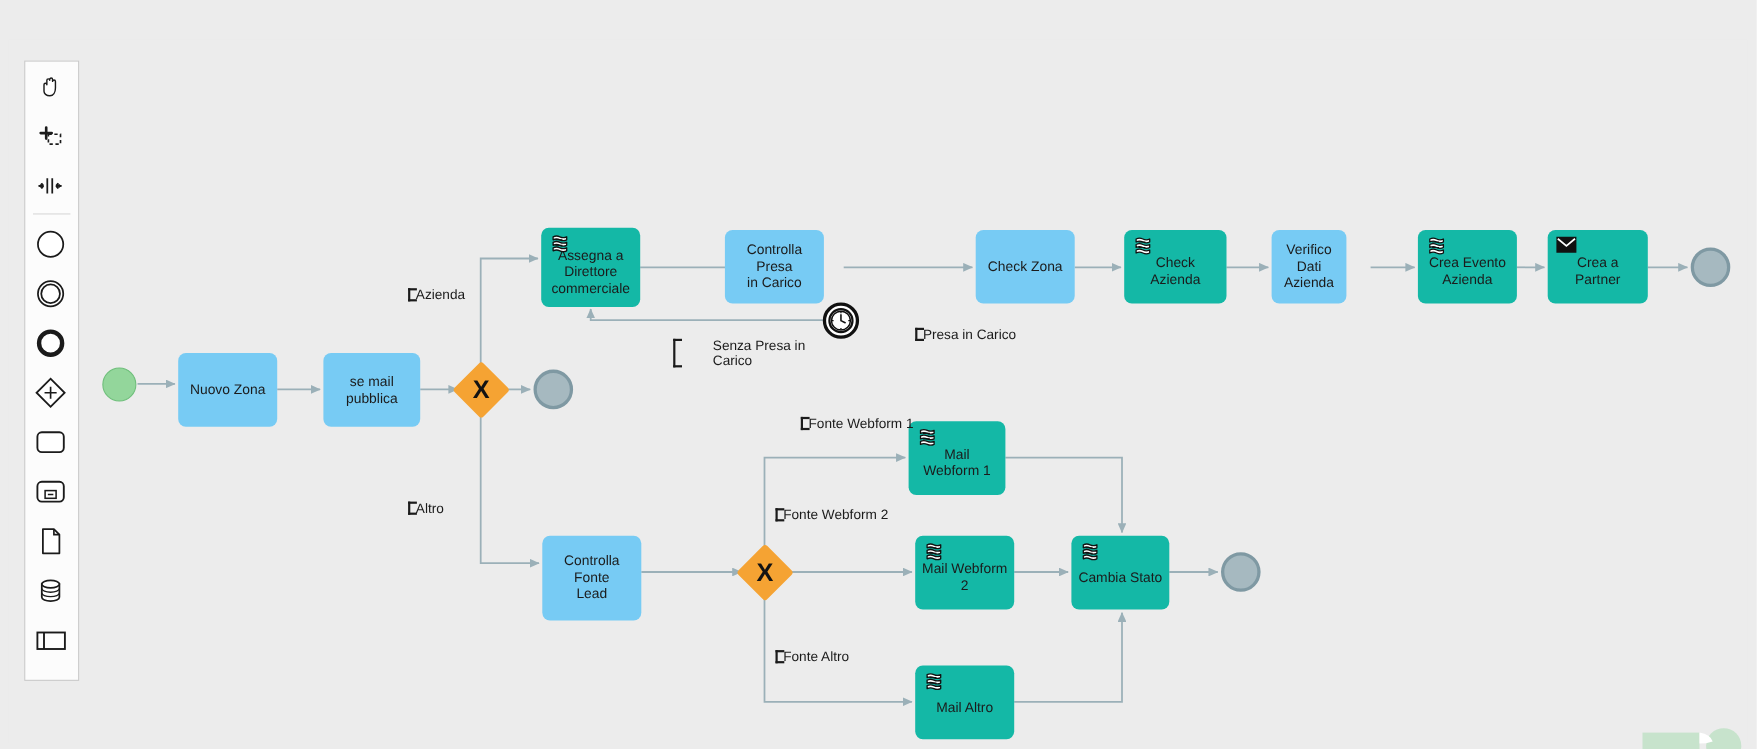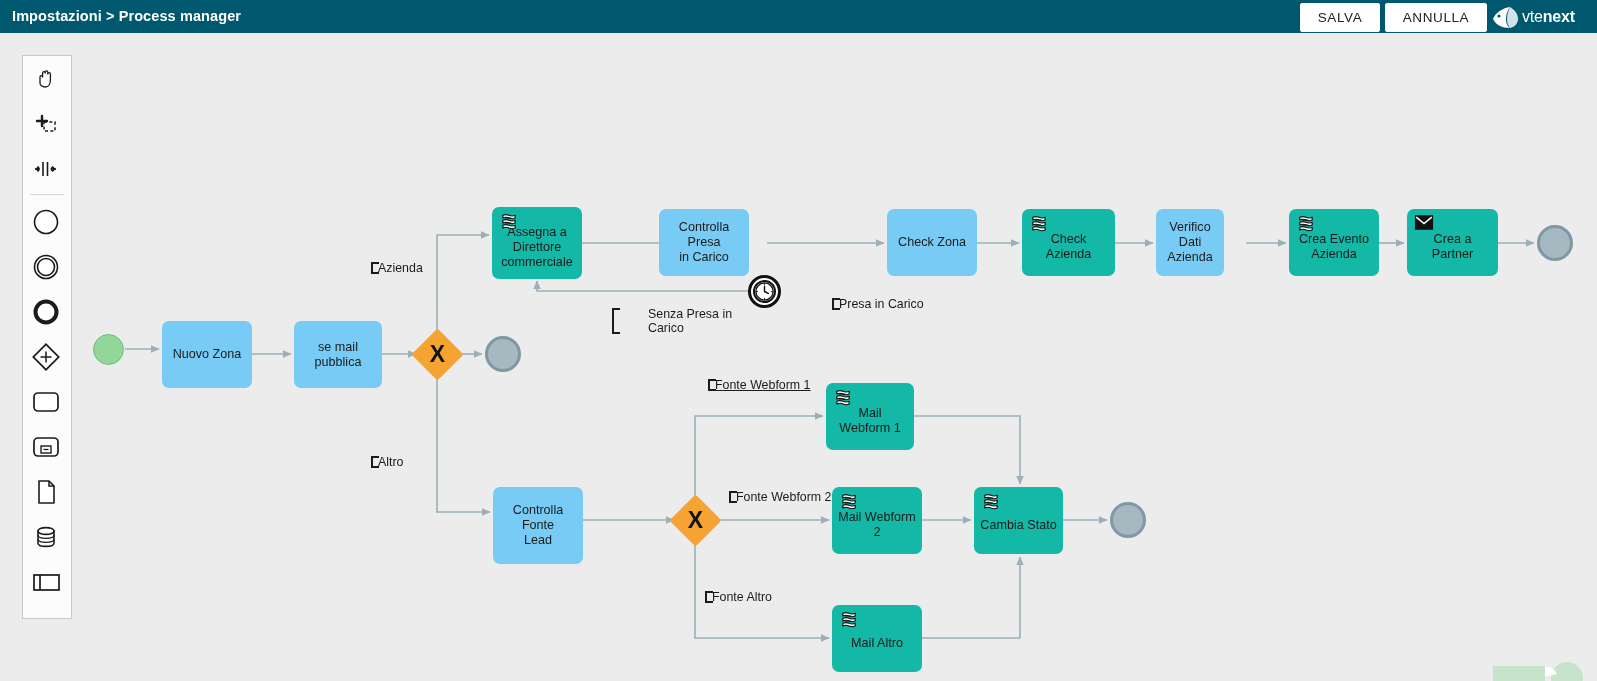--- a/index.html
+++ b/index.html
@@ -52,33 +52,20 @@
   .flowlabel{position:absolute;font-size:12.4px;color:#1b1b1b;white-space:pre-line;line-height:14px;padding-left:7px;cursor:default;}
   .flowlabel:before{content:"";position:absolute;left:0;top:1px;bottom:1px;width:6px;border:2px solid #1b1b1b;border-right:none;}
 
   #corner-blob{position:absolute;left:1493px;top:644px;width:104px;height:37px;}
 </style>
 </head>
 <body>
 
 <div id="app">
 
-  <div id="header">
-    <div id="breadcrumb">Impostazioni &gt; Process manager</div>
-    <div class="hdr-btn" id="btn-salva">SALVA</div>
-    <div class="hdr-btn" id="btn-annulla">ANNULLA</div>
-    <div id="brand">
-      <svg id="brand-mark" viewBox="0 0 30 28">
-        <path d="M3 16 C6 9 13 5 20 4 C17 8 16 12 16 16 C16 20 17 23 20 25 C12 25 6 22 3 16 Z" fill="#ffffff"></path>
-        <path d="M20 4 C25 7 28 11 28 16 C28 20 25 24 20 25 C18 22 17 20 17 16 C17 12 18 8 20 4 Z" fill="#cfe3ea"></path>
-        <circle cx="9" cy="13" r="1.6" fill="#00586e"></circle>
-      </svg>
-      <div id="brand-text"><span>vte</span><b>next</b></div>
-    </div>
-  </div>
 
   <div id="canvas">
 
     <div id="palette">
 
       <div class="pal-item">
         <svg width="26" height="26" viewBox="0 0 26 26">
           <path d="M7 17 L7 11 a1.3 1.3 0 0 1 2.6 0 L9.6 7 a1.3 1.3 0 0 1 2.6 0 L12.2 6.2 a1.3 1.3 0 0 1 2.6 0 L14.8 8 a1.3 1.3 0 0 1 2.6 0 L17.4 14 c0 4-2 7-5 7 -3.5 0-5.4-2-5.4-4Z" fill="#fff" stroke="#1b1b1b" stroke-width="1.3" stroke-linejoin="round"></path>
         </svg>
       </div>
@@ -322,22 +309,22 @@
           </div>
           <div class="gw" style="left: 669px; top: 466px; width: 37px; height: 37px;">
             <div class="dia"></div>
             <div class="xx">X</div>
           </div>
           <div class="flowlabel" style="left: 363px; top: 225px;">Azienda</div>
           <div class="flowlabel" style="left: 363px; top: 419px;">Altro</div>
           <div class="flowlabel" style="left: 604px; top: 271px; padding-left: 36px;">Senza Presa in
 Carico</div>
           <div class="flowlabel" style="left: 824px; top: 261px;">Presa in Carico</div>
-          <div class="flowlabel" style="left: 700px; top: 342px; text-decoration: underline;">Fonte Webform 1</div>
-          <div class="flowlabel" style="left: 697px; top: 454px; margin-left: 24px;">Fonte Webform 2</div>
+          <div class="flowlabel" style="left: 720px; top: 342px;">Fonte Webform 1</div>
+          <div class="flowlabel" style="left: 697px; top: 425px;">Fonte Webform 2</div>
           <div class="flowlabel" style="left: 697px; top: 554px;">Fonte Altro</div>
         </div>
 
     </div>
   </div>
 
   <svg id="corner-blob" viewBox="0 0 104 37">
     <rect x="0" y="22" width="52" height="22" fill="#c7e3cc"></rect>
     <circle cx="74" cy="34" r="16" fill="#c7e3cc"></circle>
     <path d="M52 22 q10 2 12 8 q-6 2 -12 2 Z" fill="#ffffff"></path>

